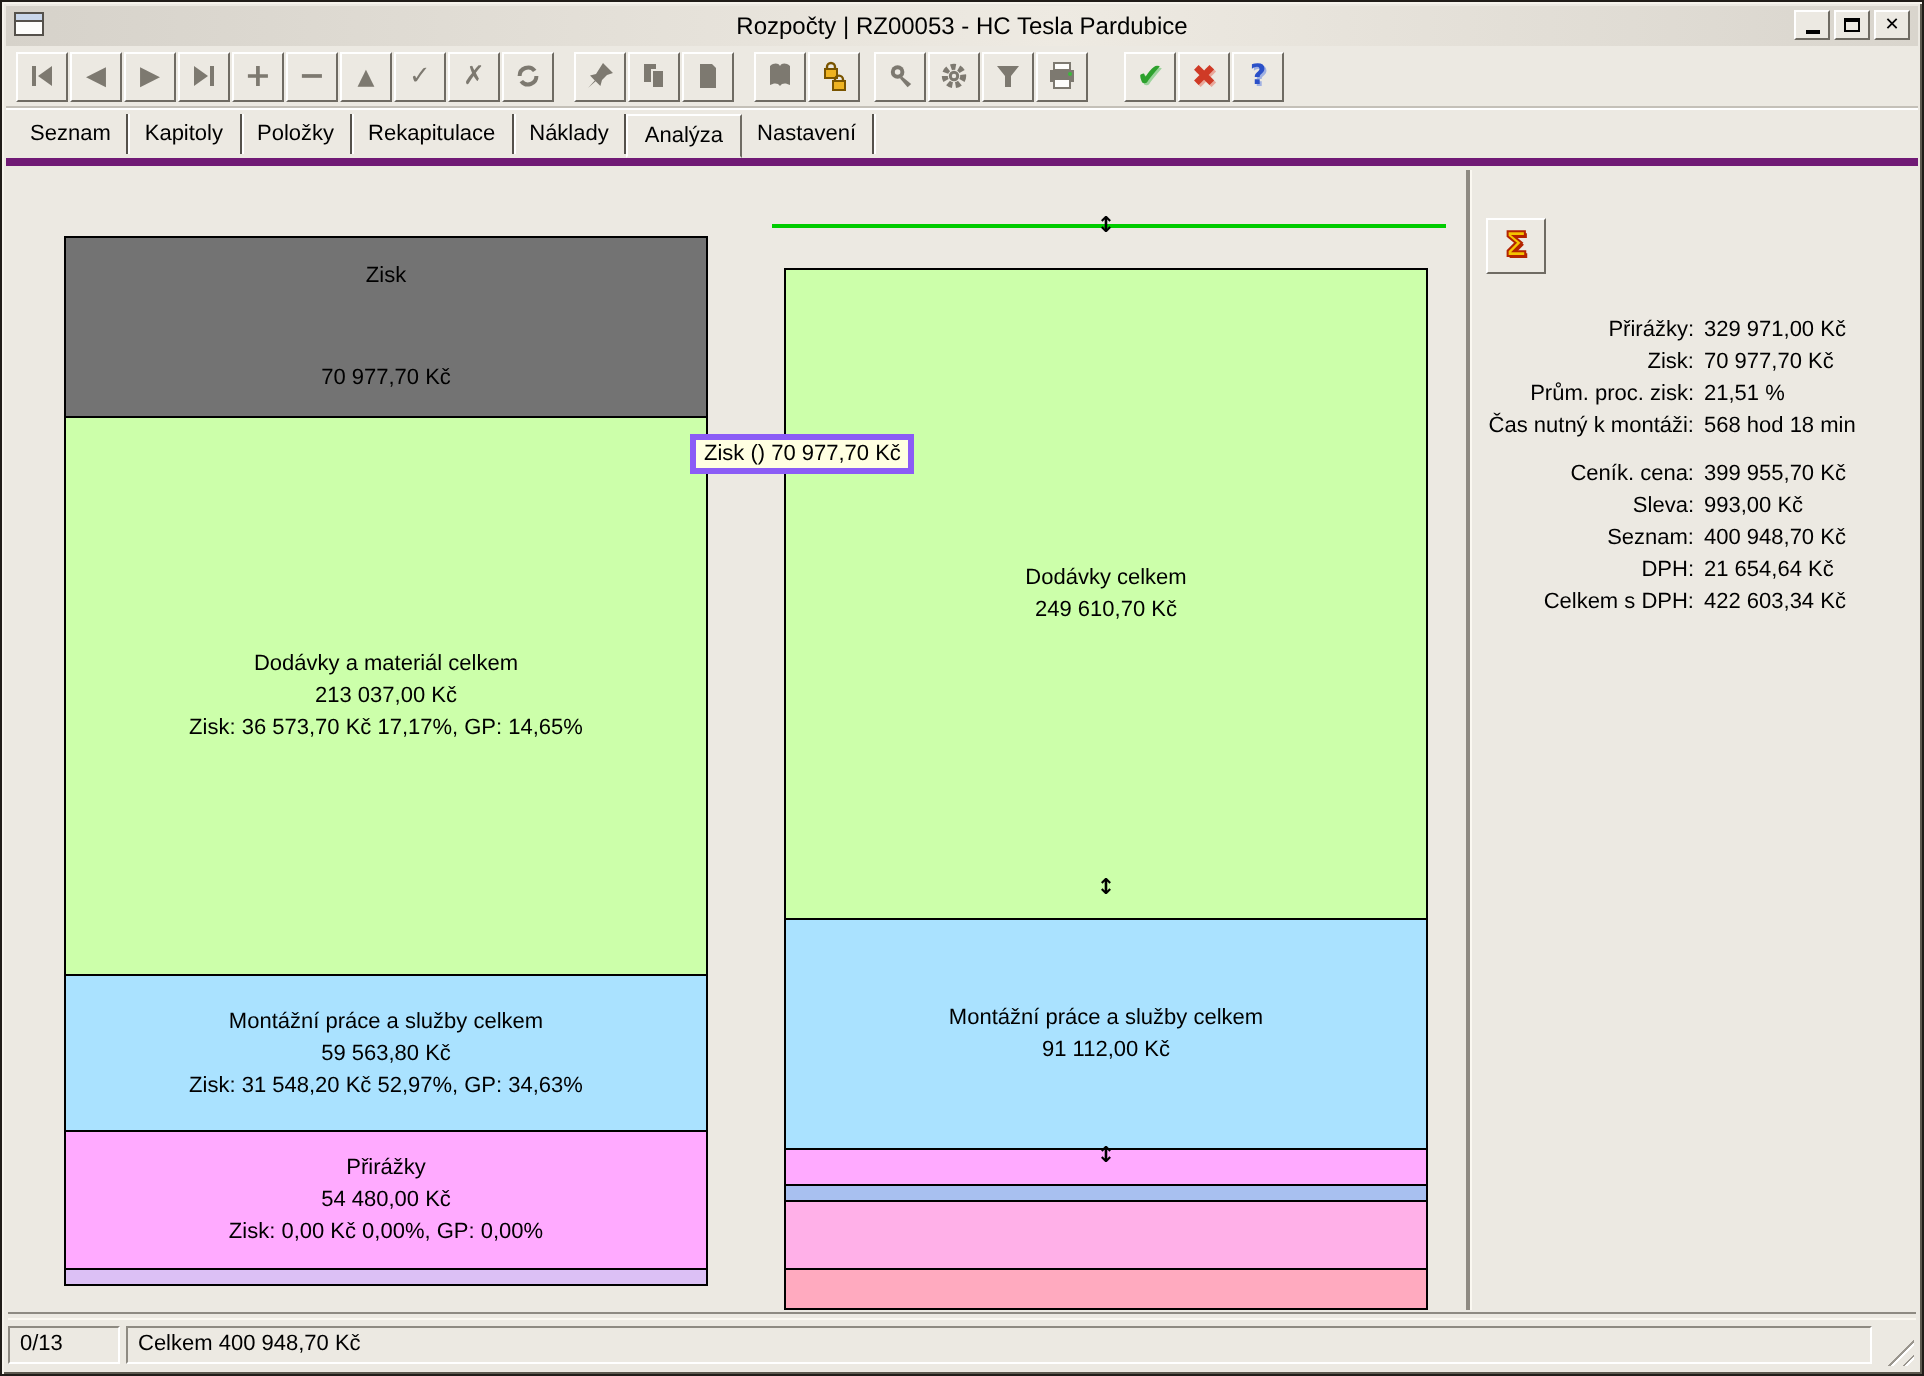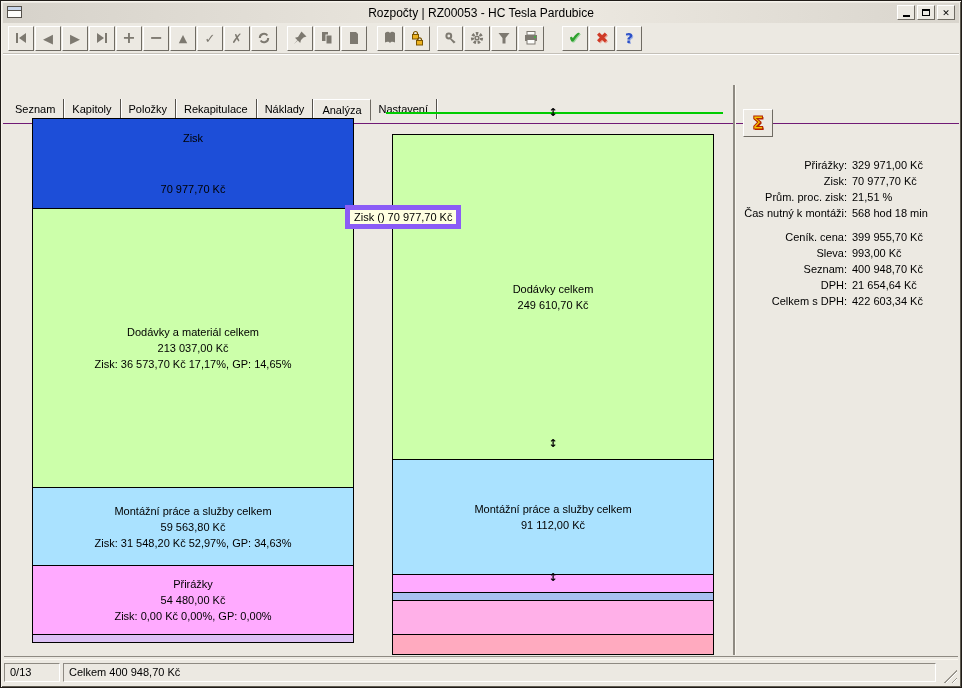--- a/index.html
+++ b/index.html
@@ -29,33 +29,33 @@
   .tbtn{width:26px;height:25px;background:#ECE9E2;border:1px solid;border-color:#fff #6f6b63 #6f6b63 #fff;
     display:flex;align-items:center;justify-content:center;padding:0;margin-right:1px;cursor:default;}
   .tbtn svg{display:block;}
   .g{font:bold 13px "DejaVu Sans",sans-serif;color:#7d7970;line-height:1;}
   .g.small{font-size:11px;}
   .gap8{margin-left:9px;} .gap6{margin-left:6px;} .gap18{margin-left:17px;}
   .c-ok{color:#2da12d;font-size:16px;text-shadow:1px 1px 0 #9bd39b;}
   .c-x{color:#cf3a26;font-size:15px;text-shadow:1px 1px 0 #e9a79a;}
   .c-q{color:#2b50c8;font-size:14px;text-shadow:1px 1px 0 #9fb0e2;}
   
-  .tabs{position:absolute;left:2px;top:54px;right:2px;height:24px;display:flex;align-items:flex-start;
-    padding-left:4px;border-bottom:1px solid #701a75;margin-top:44px;}
+  .tabs{position:absolute;left:2px;top:54px;right:2px;height:24px;display:flex;align-items:center;
+    padding-left:4px;border-bottom:4px solid #701a75;}
   .tab{padding:4px 8px 4px 8px;border-right:1px solid #55514b;box-shadow:1px 0 0 #fff;cursor:default;}
   .tab.active{border:1px solid;border-color:#fff #6f6b63 #ECE9E2 #fff;box-shadow:none;margin-bottom:-1px;background:#ECE9E2;}
   
   .layer{position:absolute;inset:0;}
   .bar{position:absolute;border:1px solid #000;box-sizing:border-box;background:#ECE9E2;}
   .seg{box-sizing:border-box;border-bottom:1px solid #000;display:flex;flex-direction:column;
     align-items:center;justify-content:center;text-align:center;line-height:16px;overflow:hidden;}
   .seg:last-child{border-bottom:none;}
   .greenline{position:absolute;left:385px;top:111px;width:337px;height:2px;}
   .handle{position:absolute;width:12px;text-align:center;font:bold 11px "DejaVu Sans",sans-serif;line-height:12px;color:#000;}
-  .tooltip{position:absolute;left:344px;top:204px;background:#FFFFE1;border:5px solid #8b5cf6;
+  .tooltip{position:absolute;left:344px;top:216px;background:#FFFFE1;border:3px solid #8b5cf6;
     padding:1px 4px;white-space:nowrap;z-index:5;}
   .splitter{position:absolute;left:732px;top:84px;bottom:32px;width:2px;background:#8e8a82;border-right:1px solid #fbf8f1;}
   
   .sigma-btn{position:absolute;left:742px;top:108px;width:30px;height:28px;background:#ECE9E2;
     border:1px solid;border-color:#fff #6f6b63 #6f6b63 #fff;display:flex;align-items:center;justify-content:center;
     font:bold 17px "DejaVu Sans",sans-serif;color:#f5c400;-webkit-text-stroke:1px #b32400;
     text-shadow:1px 1px 0 #b32400;cursor:default;}
   .summary{position:absolute;left:734px;top:156px;width:222px;}
   .srow{display:flex;height:16px;line-height:16px;}
   .srow.group-start{margin-top:8px;}
@@ -210,21 +210,21 @@
     <span class="tab">Položky</span>
     <span class="tab">Rekapitulace</span>
     <span class="tab">Náklady</span>
     <span class="tab active">Analýza</span>
     <span class="tab">Nastavení</span>
   </div>
 
   <div class="layer">
 
     <div class="bar" style="left:31px;top:117px;width:322px;height:525px;">
-      <div class="seg" style="height: 90px; background: #1d4ed8; gap: 35px;">
+      <div class="seg" style="height: 90px; background: #737373; gap: 35px;">
         <div>Zisk</div>
         <div>70 977,70 Kč</div>
       </div>
       <div class="seg" style="height: 279px; background: rgb(204, 255, 170);">
         <div>Dodávky a materiál celkem</div>
         <div>213 037,00 Kč</div>
         <div>Zisk: 36 573,70 Kč 17,17%, GP: 14,65%</div>
       </div>
       <div class="seg" style="height: 78px; background: rgb(170, 226, 255);">
         <div>Montážní práce a služby celkem</div>

